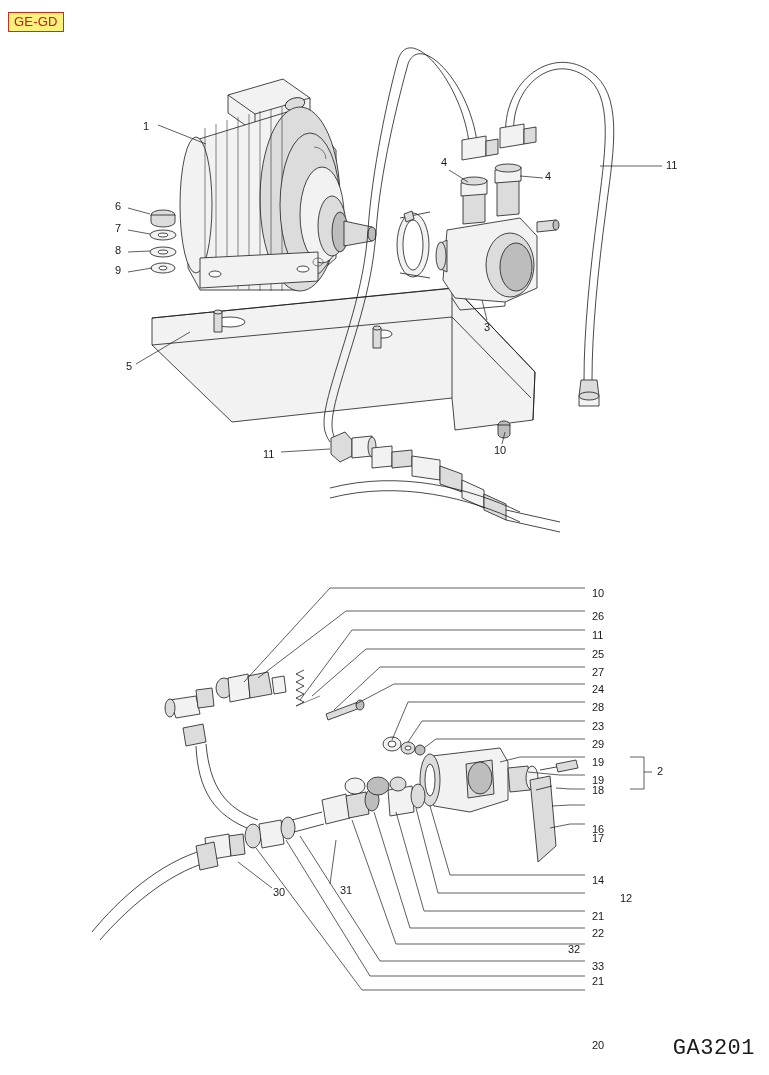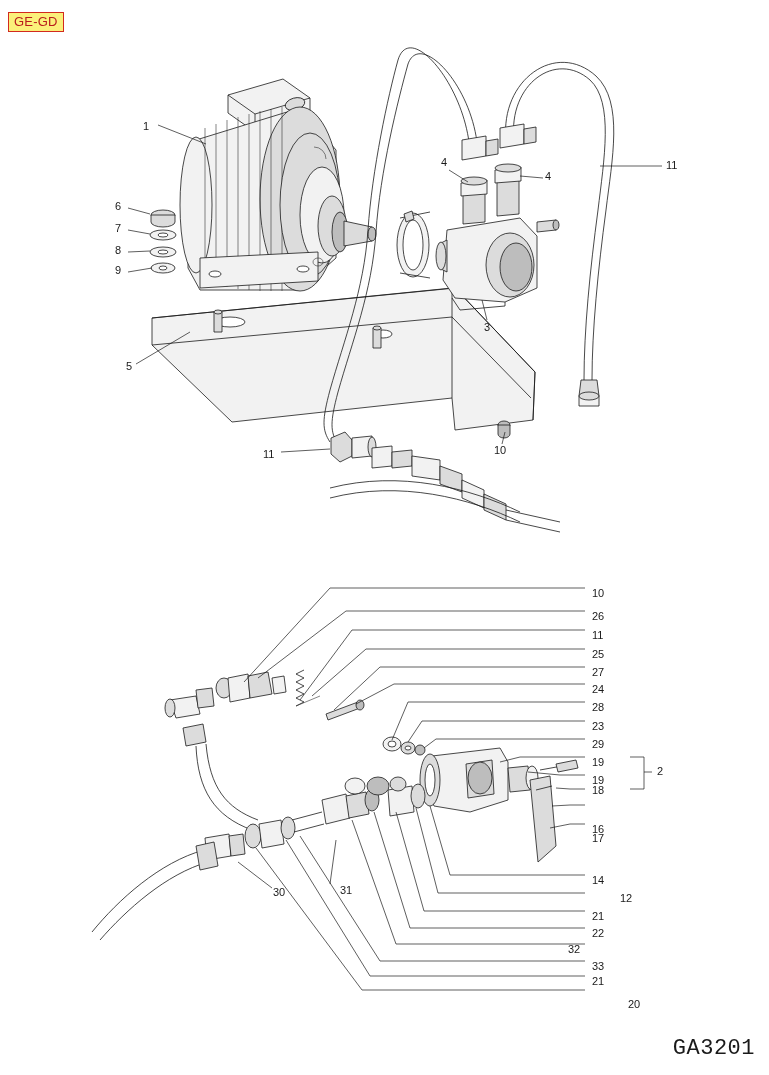--- a/index.html
+++ b/index.html
@@ -327,21 +327,21 @@
   <div class="label" style="left:592px; top:785px;">18</div>
   <div class="label" style="left:592px; top:805px;margin-top:28px;">17</div>
   <div class="label" style="left:592px; top:824px;">16</div>
   <div class="label" style="left:592px; top:875px;">14</div>
   <div class="label" style="left:620px; top:893px;text-align:right;">12</div>
   <div class="label" style="left:592px; top:911px;">21</div>
   <div class="label" style="left:592px; top:928px;">22</div>
   <div class="label" style="left:568px; top:944px;">32</div>
   <div class="label" style="left:592px; top:961px;">33</div>
   <div class="label" style="left:592px; top:976px;">21</div>
-  <div class="label" style="left:592px; top:999px;margin-left:36px;">20</div>
+  <div class="label" style="left:592px; top:1040px;">20</div>
 
   <div class="label" style="left:657px; top:766px;">2</div>
 
   <div class="label" style="left:273px; top:887px;">30</div>
   <div class="label" style="left:340px; top:885px;">31</div>
 
   <div id="drawing-code">GA3201</div>
 
 </div>
 

